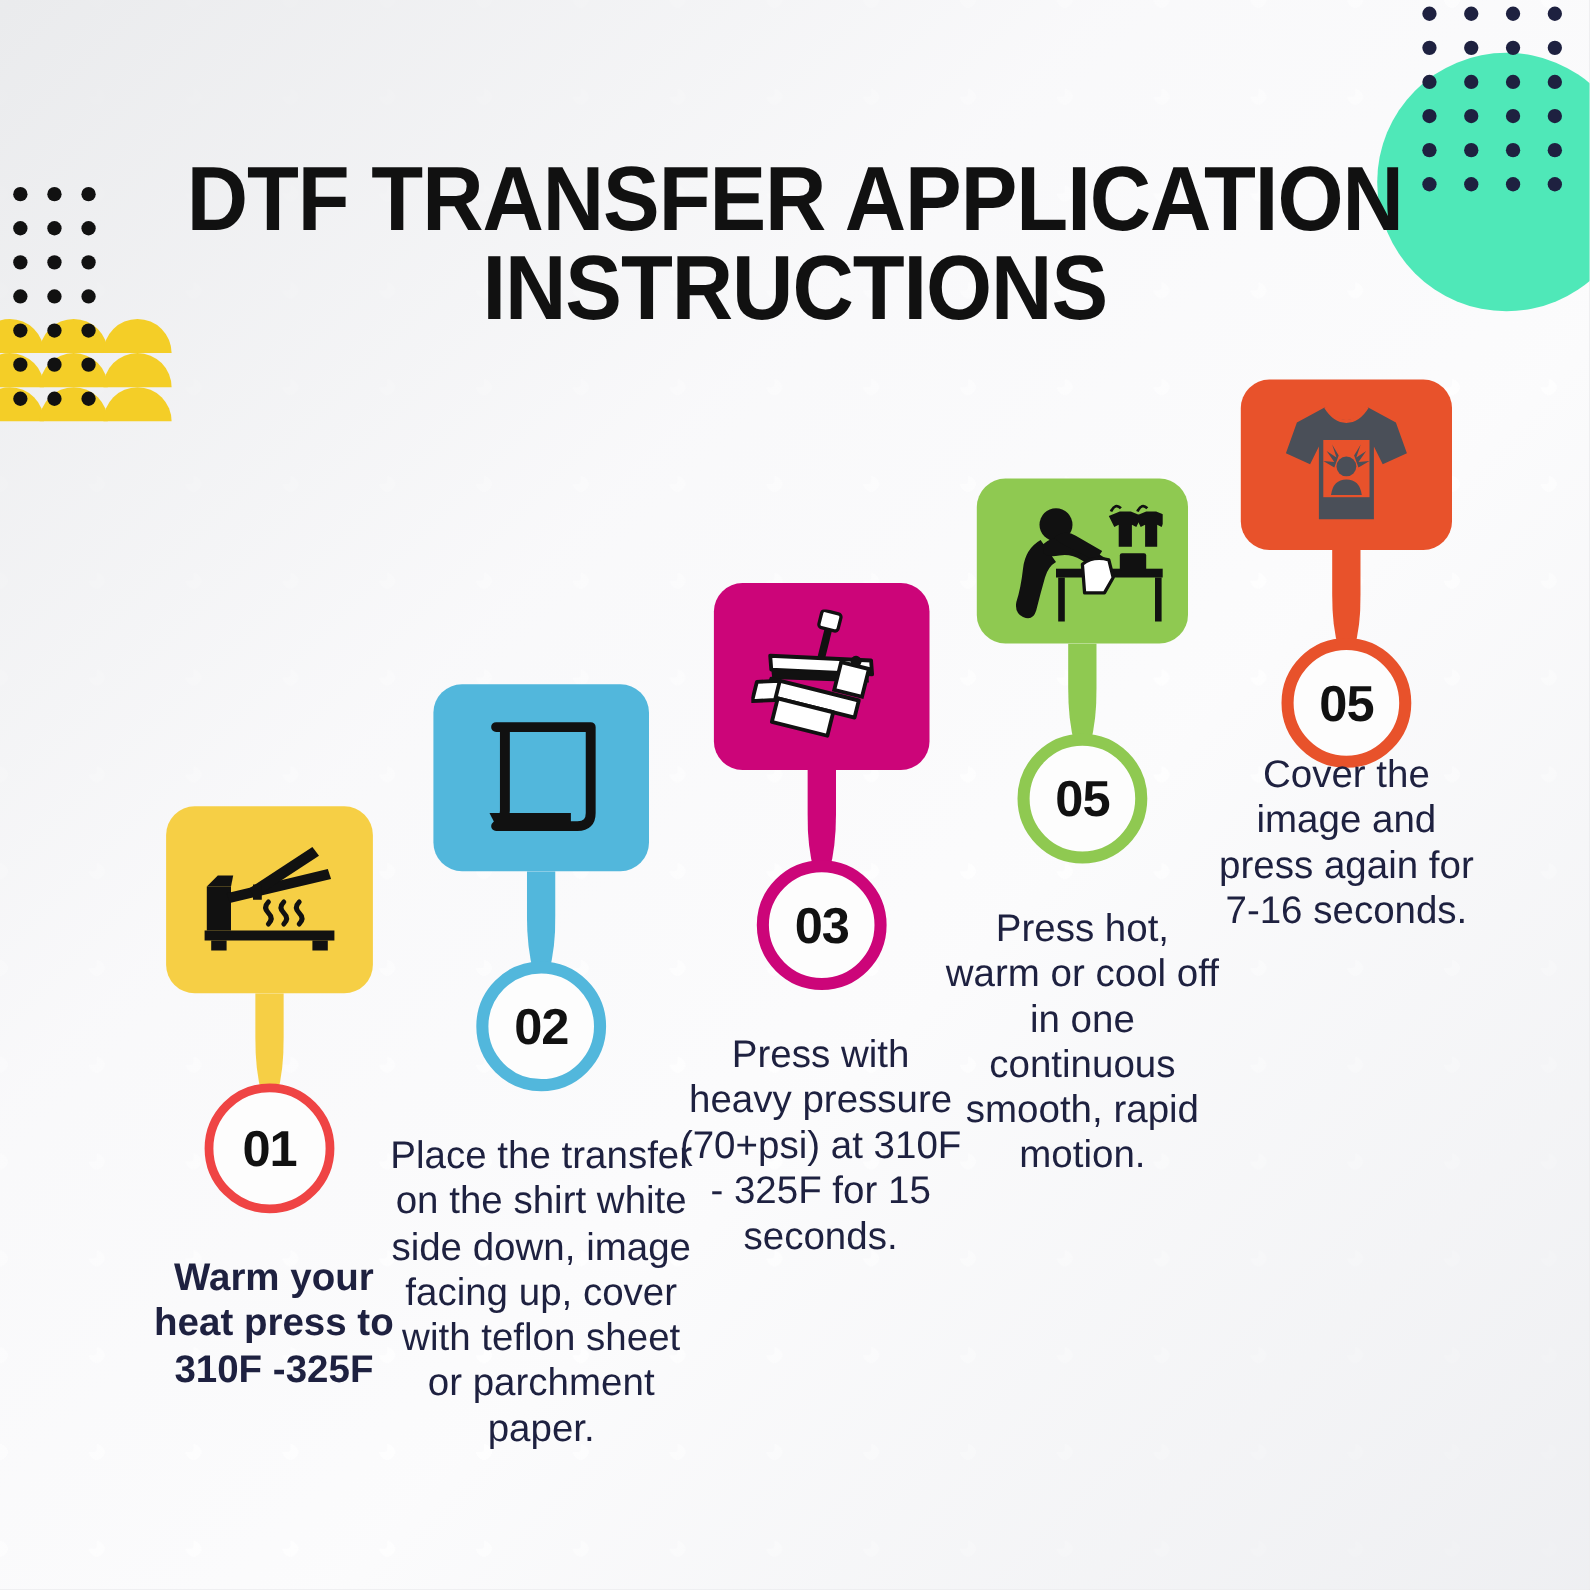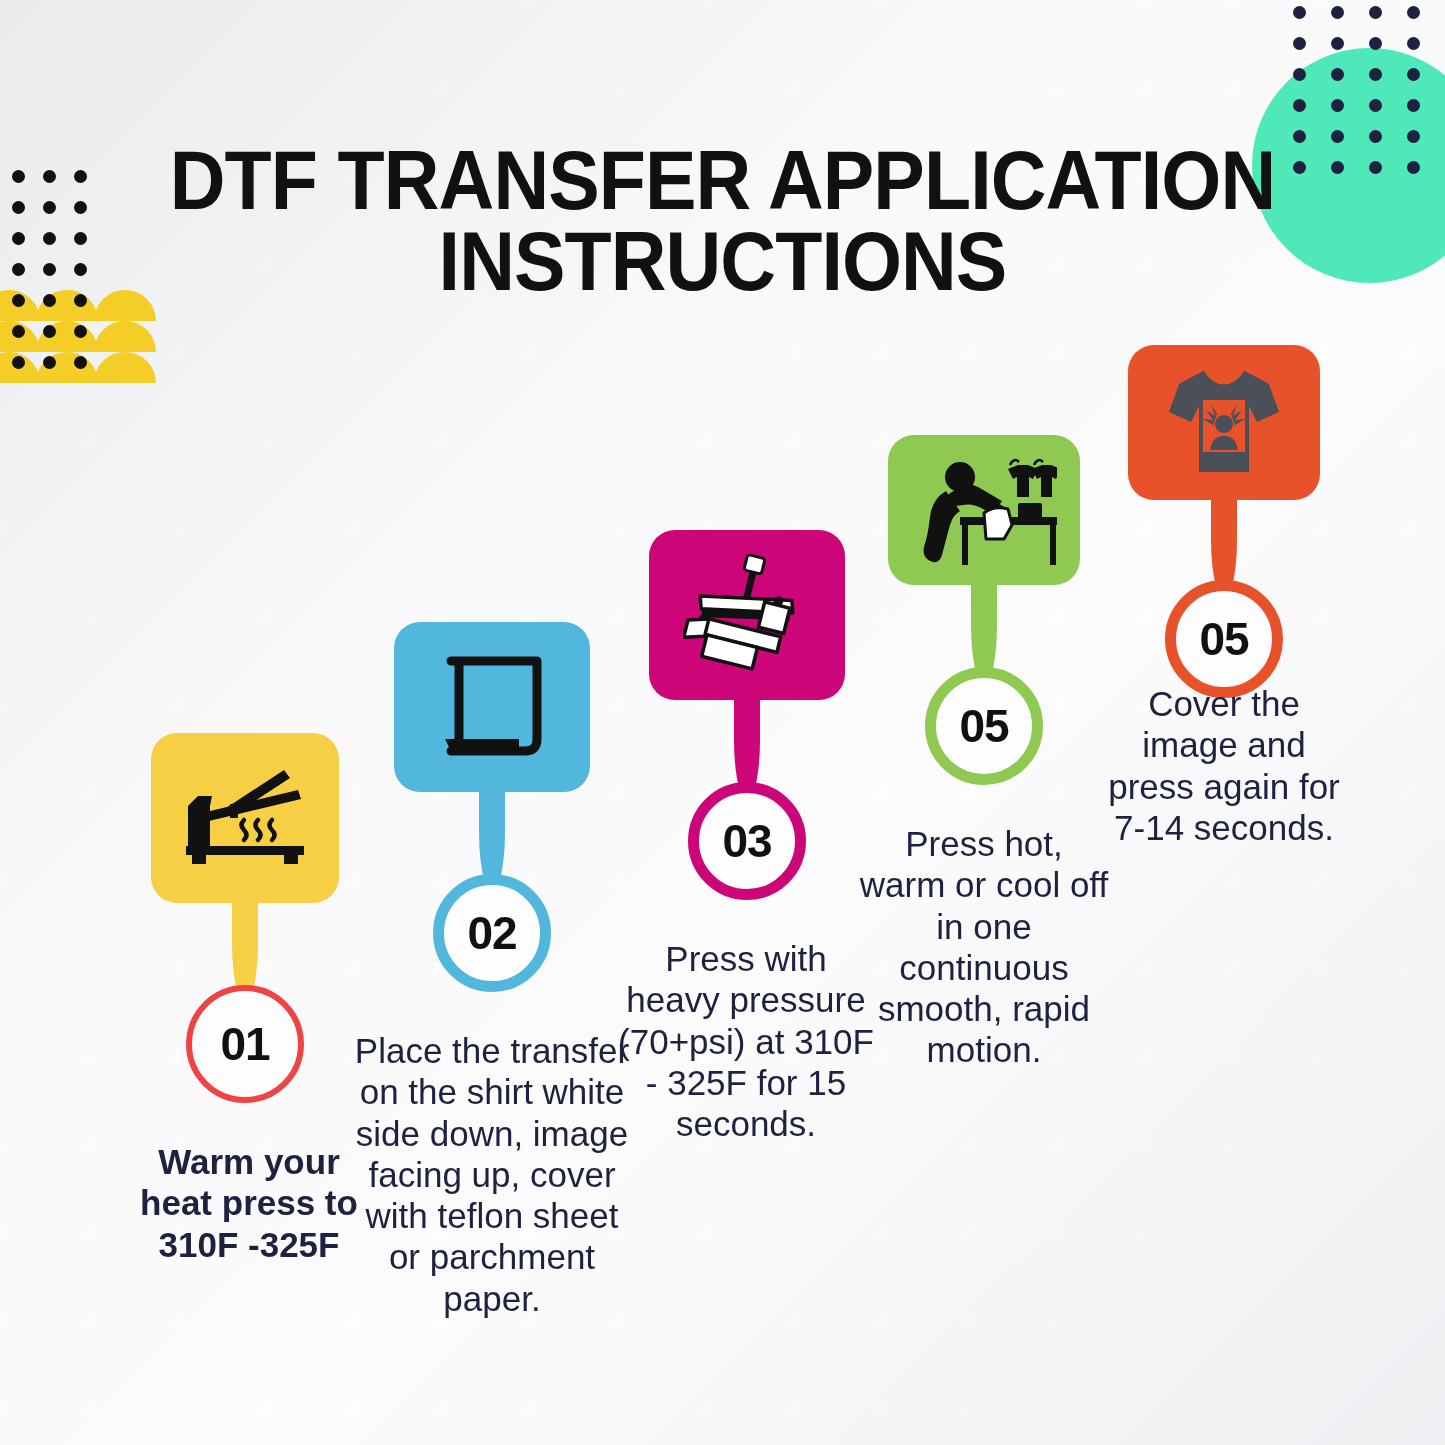--- a/index.html
+++ b/index.html
@@ -175,21 +175,21 @@
           <path d="M92 72 q5 -5 0 -10 q-5 -5 0 -10"></path>
         </g>
       </svg>
     </div>
     <div class="neck" style="top:170px;height:92px;">
       <svg width="26" height="92" viewBox="0 0 26 92" preserveAspectRatio="none">
           <path d="M0 0 h26 v40 q0 30 -6 52 h-14 q-6 -22 -6 -52z" fill="#F6CF45"></path>
         </svg>
     </div>
     <div style="position:absolute;top:252px;left:50%;transform:translateX(-50%);">
-      <div class="ring" style="border:6px solid #ef4444;">
+      <div class="ring" style="border:8px solid #ef4444;">
         <span>01</span>
       </div>
     </div>
     <div class="caption" style="position:absolute;top:390px;left:4px;width:250px;font-weight:bold;">Warm your heat press to 310F -325F</div>
   </div>
 
   <div class="step" style="left:362px;top:622px;width:260px;">
     <div class="badge" style="background:#52B7DC;width:196px;">
       <svg width="110" height="105" viewBox="0 0 110 105">
         <path d="M14 6 h86 v78 q0 12 -12 12 H14 q8 -6 8 -14 V6z" fill="none" stroke="#111" stroke-width="9" stroke-linejoin="round"></path>
@@ -292,16 +292,16 @@
     <div class="neck" style="top:155px;height:90px;">
       <svg width="26" height="90" viewBox="0 0 26 90" preserveAspectRatio="none">
           <path d="M0 0 h26 v40 q0 30 -6 50 h-14 q-6 -20 -6 -50z" fill="#E8522B"></path>
         </svg>
     </div>
     <div style="position:absolute;top:235px;left:50%;transform:translateX(-50%);">
       <div class="ring" style="border:11px solid #E8522B;">
         <span>05</span>
       </div>
     </div>
-    <div class="caption" style="position:absolute;top:320px;left:-5px;width:250px;">Cover the image and press again for 7-14 seconds.</div>
+    <div class="caption" style="position:absolute;top:320px;left:-5px;width:250px;">Cover the image and press again for 7-16 seconds.</div>
   </div>
 
 </div>
 
 </body></html>

